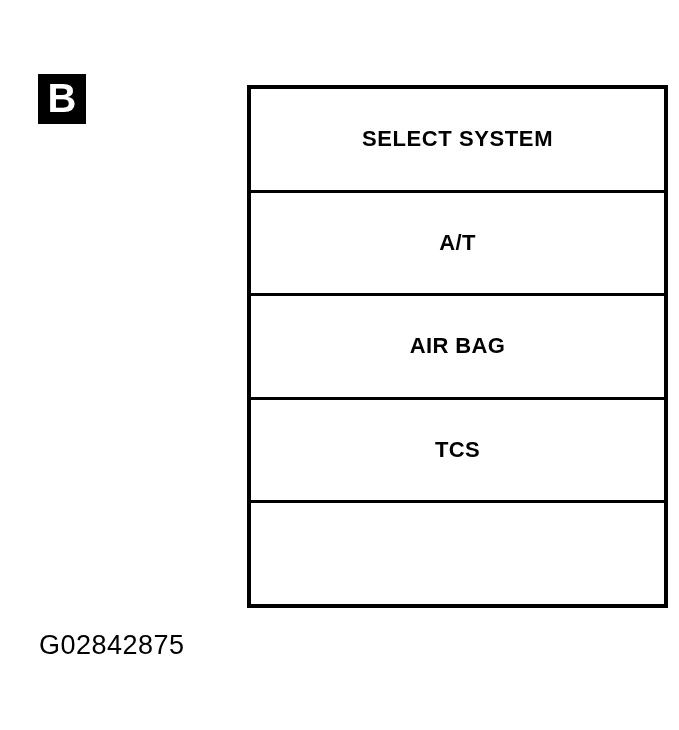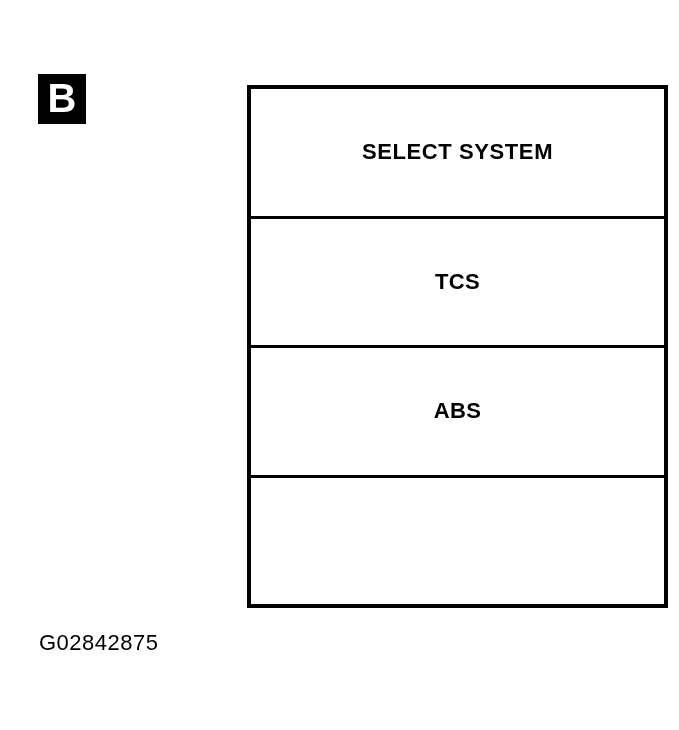--- a/index.html
+++ b/index.html
@@ -83,50 +83,53 @@
     
   }
 
   
   #figure-caption {
     position: absolute;
     left: 39px;
     top: 632px;
     font-family: "Liberation Sans", sans-serif;
     font-weight: normal;
-    font-size: 22px;
+    font-size: 27px;
     line-height: 1;
     letter-spacing: 0.5px;
     color: #000000;
     white-space: nowrap;
   }
 </style>
 </head>
 <body>
 
 <div id="figure-badge">
   <span class="badge-letter">B</span>
 </div>
 
 <div id="menu-panel">
 
   <div class="menu-row is-header">
     <span class="row-label">SELECT SYSTEM</span>
   </div>
 
 
+  <div class="menu-row">
+    <span class="row-label">A/T</span>
+  </div>
 
+  <div class="menu-row">
+    <span class="row-label">AIR BAG</span>
+  </div>
 
   <div class="menu-row">
     <span class="row-label">TCS</span>
   </div>
 
-  <div class="menu-row">
-    <span class="row-label">ABS</span>
-  </div>
 
 
   <div class="menu-row is-blank">
     <span class="row-label"></span>
   </div>
 
 </div>
 
 <div id="figure-caption">G02842875</div>
 

